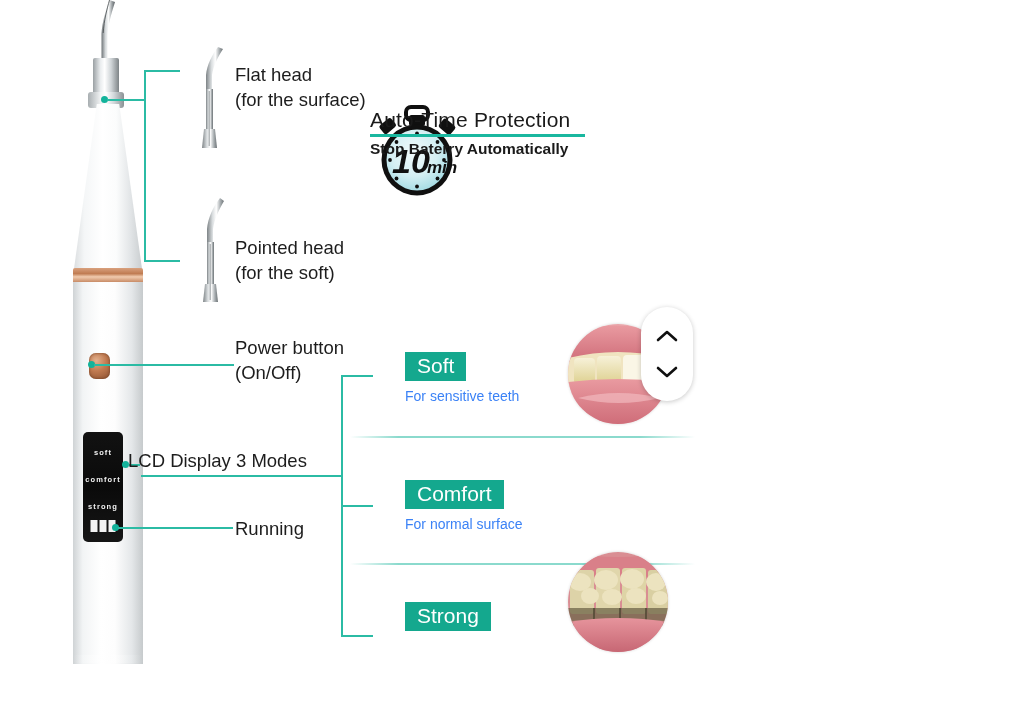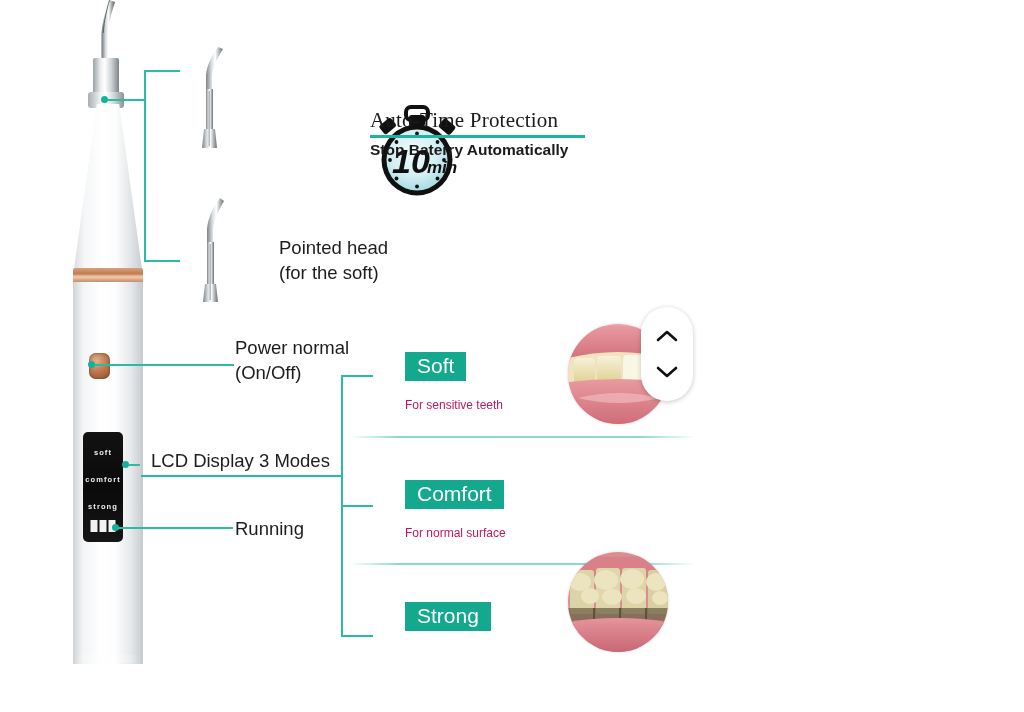--- a/index.html
+++ b/index.html
@@ -108,21 +108,20 @@
     font-family: "Liberation Sans", sans-serif;
   }
 
   
   #autotime { left: 370px; top: 108px; width: 330px; height: 90px; }
   .at-title {
     font-size: 21px;
     color: #1a1a1a;
     letter-spacing: .2px;
     white-space: nowrap;
-    font-family: Liberation Serif, serif;
   }
   .at-rule {
     height: 3px;
     background: #19b79f;
     width: 215px;
     margin: 2px 0 3px 0;
   }
   .at-sub {
     font-size: 15.5px;
     color: #1a1a1a;
@@ -135,23 +134,23 @@
   .mode-badge {
     display: inline-block;
     background: #14a88e;
     color: #ffffff;
     font-size: 21px;
     padding: 3px 12px 5px 12px;
     line-height: 1;
     white-space: nowrap;
   }
   .mode-sub {
-    font-size: 12px;
-    color: #be185d;
-    margin-top: 17px;
+    font-size: 14px;
+    color: #3b82f6;
+    margin-top: 7px;
     white-space: nowrap;
   }
   .photo {
     width: 100px; height: 100px;
     border-radius: 50%;
     overflow: hidden;
     box-shadow: 0 0 3px rgba(0,0,0,.18);
     position: relative;
   }
   .divider {
@@ -238,22 +237,26 @@
     <path d="M13.2 46 L 13.2 101" stroke="#8d9396" stroke-width="0.9" fill="none"></path>
   </svg>
 
   <svg class="abs head-ill" style="left:196px; top:196px;" width="34" height="108" viewBox="0 0 34 108">
     <path d="M24 2 C 17 11, 12 22, 11 33 L 11 50 L 17 50 L 17 33 C 18.5 22, 24 12, 28 5 Z" fill="url(#hg1)"></path>
     <rect x="11" y="46" width="7" height="42" fill="url(#hg1)"></rect>
     <path d="M9 88 L 20 88 L 22 106 L 7 106 Z" fill="url(#hg1)"></path>
     <path d="M14.2 48 L 14.2 104" stroke="#8d9396" stroke-width="0.9" fill="none"></path>
   </svg>
 
-
-  <div class="abs lbl" style="left:235px; top:235px;margin-left:44px;">
+  <div class="abs lbl" style="left:235px; top:62px;">
+    <div>Flat head</div>
+    <div>(for the surface)</div>
+  </div>
+
+  <div class="abs lbl" style="left:235px; top:235px;">
     <div>Pointed head</div>
     <div>(for the soft)</div>
   </div>
 
   <svg class="abs" style="left:368px; top:105px;" width="100" height="92" viewBox="0 0 100 92">
     <defs>
       <radialGradient id="dial" cx="45%" cy="38%" r="62%">
         <stop offset="0%" stop-color="#f2fbfc"></stop>
         <stop offset="62%" stop-color="#d4eff3"></stop>
         <stop offset="100%" stop-color="#a9dde5"></stop>
@@ -281,27 +284,27 @@
 
   <div class="abs" id="autotime">
     <div class="at-title">Auto-Time Protection</div>
     <div class="at-rule"></div>
     <div class="at-sub">Stop Baterry Automatically</div>
   </div>
 
   <div class="abs dot" style="left:88px; top:361px;"></div>
   <div class="abs ln ln-h" style="left:94px; top:364px; width:140px;"></div>
   <div class="abs lbl" style="left:235px; top:335px;">
-    <div>Power normal</div>
+    <div>Power button</div>
     <div>(On/Off)</div>
   </div>
 
   <div class="abs dot" style="left:122px; top:461px;"></div>
   <div class="abs ln ln-h" style="left:128px; top:464px; width:12px;"></div>
-  <div class="abs lbl" style="left:151px; top:448px;text-align:right;">
+  <div class="abs lbl" style="left:128px; top:448px;text-align:right;">
     <div>LCD Display 3 Modes</div>
   </div>
   <div class="abs ln ln-h" style="left:141px; top:475px; width:200px;"></div>
 
   <div class="abs dot" style="left:112px; top:524px;"></div>
   <div class="abs ln ln-h" style="left:118px; top:527px; width:115px;"></div>
   <div class="abs lbl" style="left:235px; top:516px;">
     <div>Running</div>
   </div>
 

